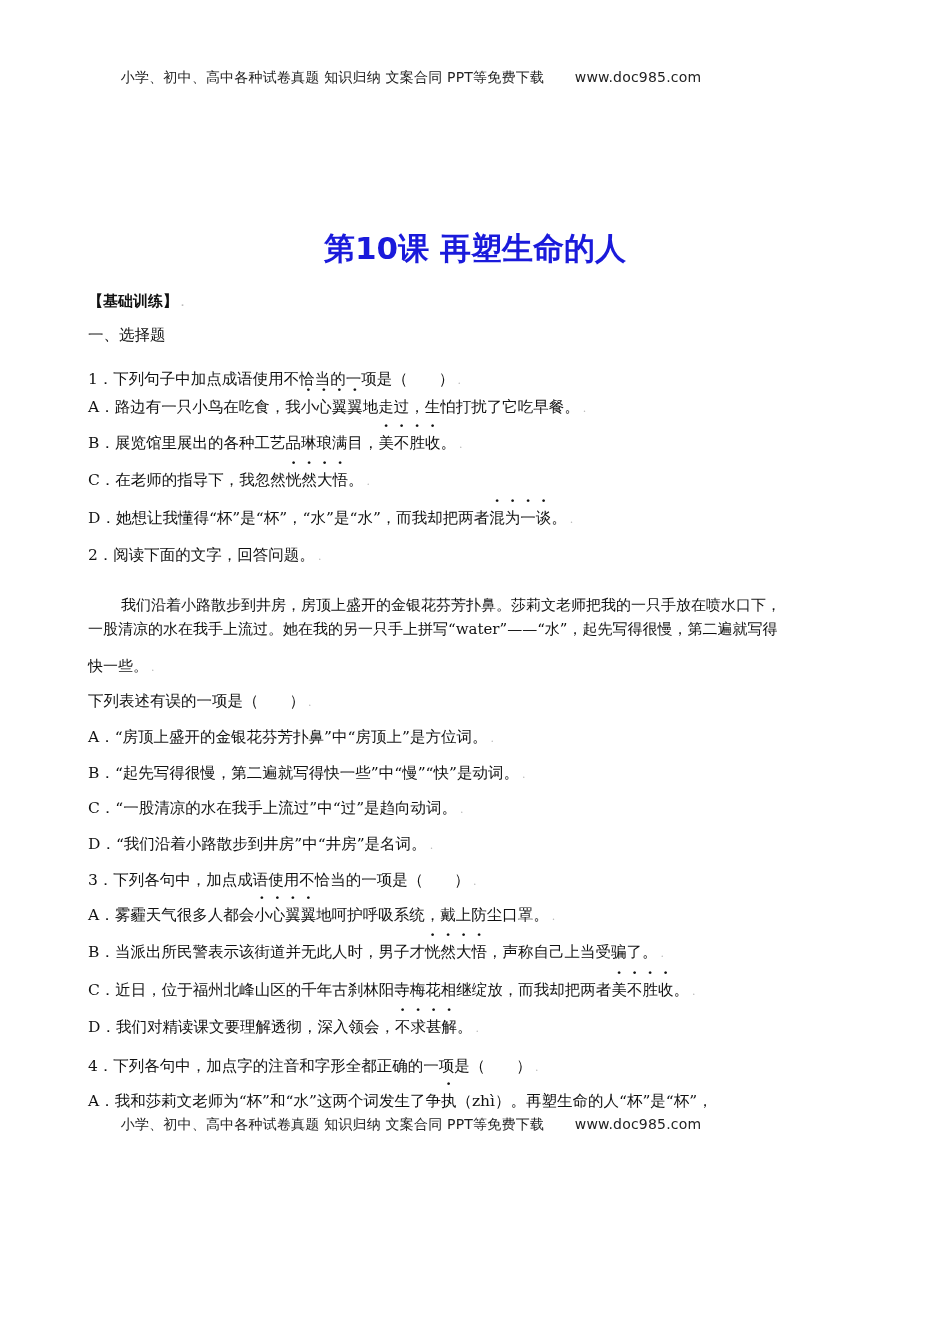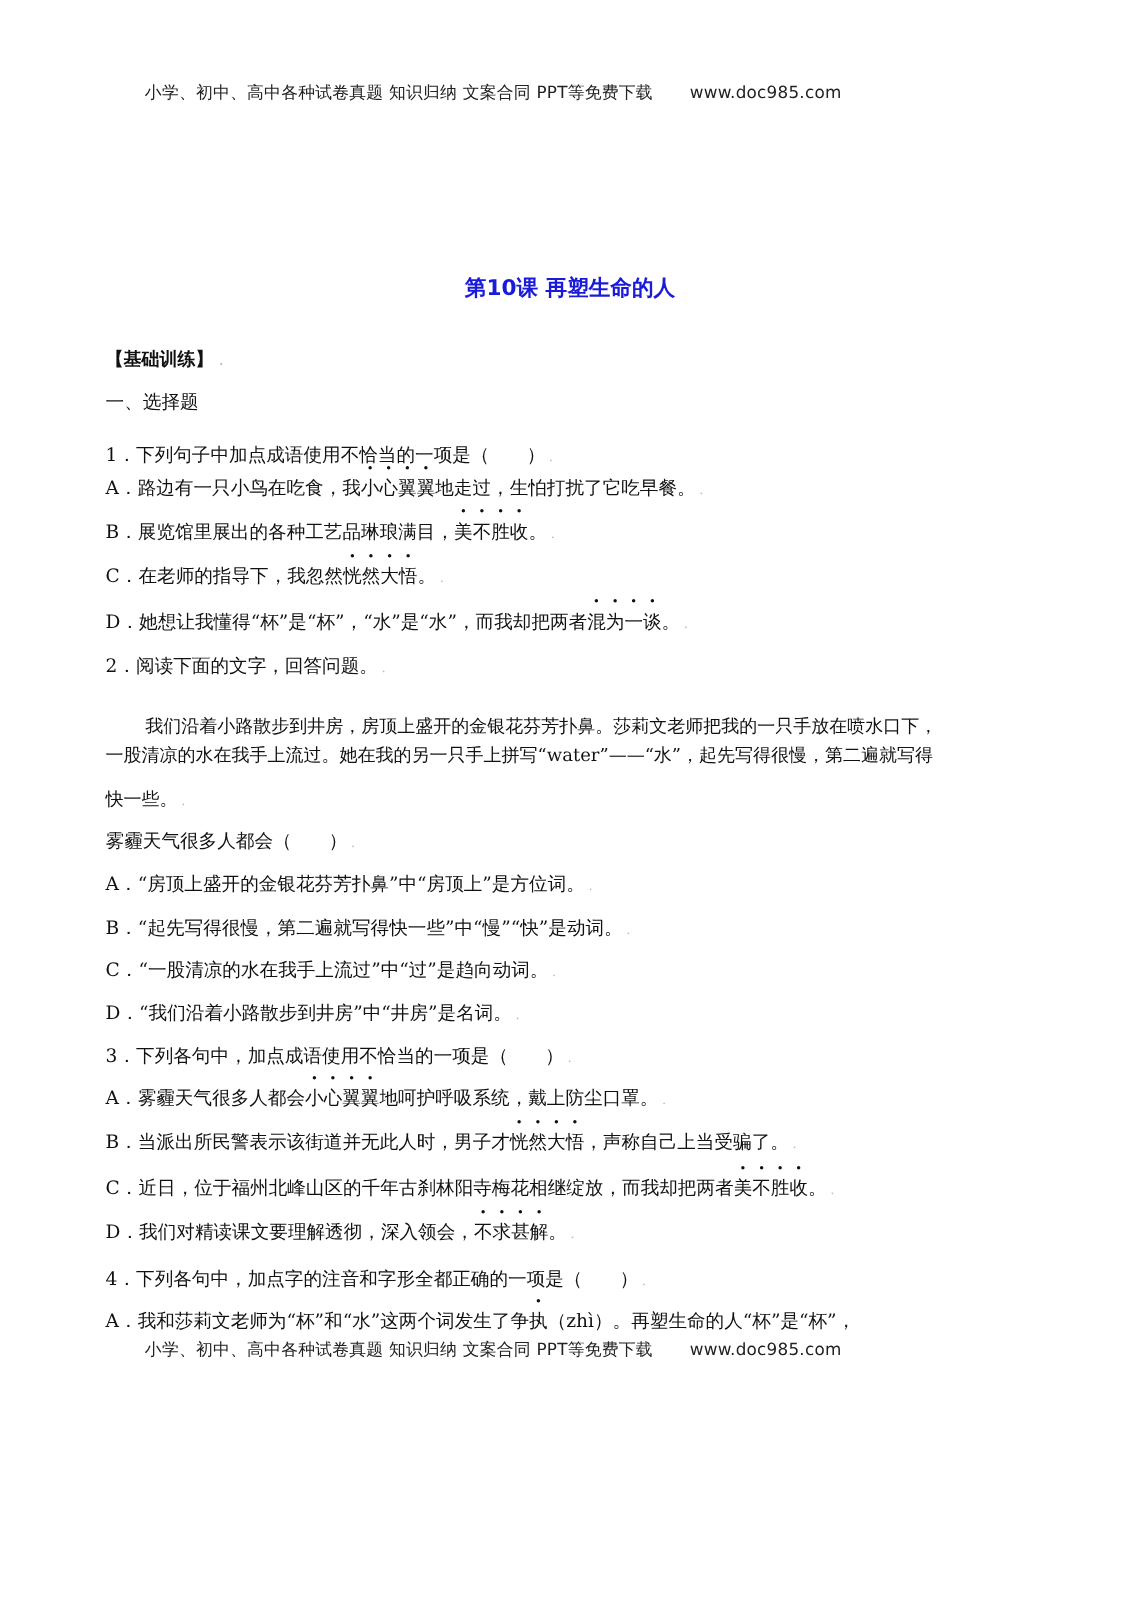--- a/index.html
+++ b/index.html
@@ -12,27 +12,27 @@
       position: absolute; left: 0; width: 822px; text-align: center;
       font-family: "DejaVu Sans", "Liberation Sans", sans-serif;
       font-size: 14px; color: #222; letter-spacing: 0.2px;
     }
     .page-header { top: 69px; }
     .page-footer { top: 1116px; }
     .page-header .site, .page-footer .site { margin-left: 26px; }
     .title {
       position: absolute; top: 228px; left: 0; width: 950px; text-align: center;
       font-family: "DejaVu Sans", "Liberation Sans", sans-serif;
-      font-weight: bold; font-size: 18px; color: #1a1adb;
+      font-weight: bold; font-size: 31px; color: #1a1adb;
     }
     .line {
       position: absolute; left: 88px; font-size: 15.5px; white-space: nowrap;
       line-height: 22px;
     }
-    .section-label { font-family: Liberation Mono, monospace; font-weight: bold; font-size: 15px; }
+    .section-label { font-family: Liberation Sans, sans-serif; font-weight: bold; font-size: 15px; }
     .passage { font-family: "DejaVu Serif", "Liberation Serif", serif; font-size: 15px; }
     .dot {
       position: relative; display: inline-block;
     }
     .dot::before {
       content: "·"; position: absolute; top: -12px; left: 50%;
       transform: translateX(-50%); font-size: 15px; font-weight: bold; line-height: 12px;
     }
     .mark { color: #bbb; font-size: 11px; margin-left: 3px; }
   </style>
@@ -52,21 +52,21 @@
 <div class="line" style="top:368px;"><span>1．下列句子中加点成语使用不恰当的一项是（　　）</span><span class="mark">.</span></div>
 <div class="line" style="top:396px;"><span>A．路边有一只小鸟在吃食，我</span><span class="dotted-word"><span class="dot">小</span><span class="dot">心</span><span class="dot">翼</span><span class="dot">翼</span></span><span>地走过，生怕打扰了它吃早餐。</span><span class="mark">.</span></div>
 <div class="line" style="top:432px;"><span>B．展览馆里展出的各种工艺品琳琅满目，</span><span class="dotted-word"><span class="dot">美</span><span class="dot">不</span><span class="dot">胜</span><span class="dot">收</span></span><span>。</span><span class="mark">.</span></div>
 <div class="line" style="top:469px;"><span>C．在老师的指导下，我忽然</span><span class="dotted-word"><span class="dot">恍</span><span class="dot">然</span><span class="dot">大</span><span class="dot">悟</span></span><span>。</span><span class="mark">.</span></div>
 <div class="line" style="top:507px;"><span>D．她想让我懂得“杯”是“杯”，“水”是“水”，而我却把两者</span><span class="dotted-word"><span class="dot">混</span><span class="dot">为</span><span class="dot">一</span><span class="dot">谈</span></span><span>。</span><span class="mark">.</span></div>
 
 <div class="line" style="top:544px;"><span>2．阅读下面的文字，回答问题。</span><span class="mark">.</span></div>
 <div class="line passage" style="top:594px; left:121px;">我们沿着小路散步到井房，房顶上盛开的金银花芬芳扑鼻。莎莉文老师把我的一只手放在喷水口下，</div>
 <div class="line passage" style="top:618px;">一股清凉的水在我手上流过。她在我的另一只手上拼写“water”——“水”，起先写得很慢，第二遍就写得</div>
 <div class="line passage" style="top:655px;"><span>快一些。</span><span class="mark">.</span></div>
-<div class="line" style="top:690px;"><span>雾霾天气很多人都会（　　）</span><span class="mark">.</span></div>
+<div class="line" style="top:690px;"><span>下列表述有误的一项是（　　）</span><span class="mark">.</span></div>
 <div class="line" style="top:726px;"><span>A．“房顶上盛开的金银花芬芳扑鼻”中“房顶上”是方位词。</span><span class="mark">.</span></div>
 <div class="line" style="top:762px;"><span>B．“起先写得很慢，第二遍就写得快一些”中“慢”“快”是动词。</span><span class="mark">.</span></div>
 <div class="line" style="top:797px;"><span>C．“一股清凉的水在我手上流过”中“过”是趋向动词。</span><span class="mark">.</span></div>
 <div class="line" style="top:833px;"><span>D．“我们沿着小路散步到井房”中“井房”是名词。</span><span class="mark">.</span></div>
 
 <div class="line" style="top:869px;"><span>3．下列各句中，加点成语使用不恰当的一项是（　　）</span><span class="mark">.</span></div>
 <div class="line" style="top:904px;"><span>A．雾霾天气很多人都会</span><span class="dotted-word"><span class="dot">小</span><span class="dot">心</span><span class="dot">翼</span><span class="dot">翼</span></span><span>地呵护呼吸系统，戴上防尘口罩。</span><span class="mark">.</span></div>
 <div class="line" style="top:941px;"><span>B．当派出所民警表示该街道并无此人时，男子才</span><span class="dotted-word"><span class="dot">恍</span><span class="dot">然</span><span class="dot">大</span><span class="dot">悟</span></span><span>，声称自己上当受骗了。</span><span class="mark">.</span></div>
 <div class="line" style="top:979px;"><span>C．近日，位于福州北峰山区的千年古刹林阳寺梅花相继绽放，而我却把两者</span><span class="dotted-word"><span class="dot">美</span><span class="dot">不</span><span class="dot">胜</span><span class="dot">收</span></span><span>。</span><span class="mark">.</span></div>
 <div class="line" style="top:1016px;"><span>D．我们对精读课文要理解透彻，深入领会，</span><span class="dotted-word"><span class="dot">不</span><span class="dot">求</span><span class="dot">甚</span><span class="dot">解</span></span><span>。</span><span class="mark">.</span></div>

